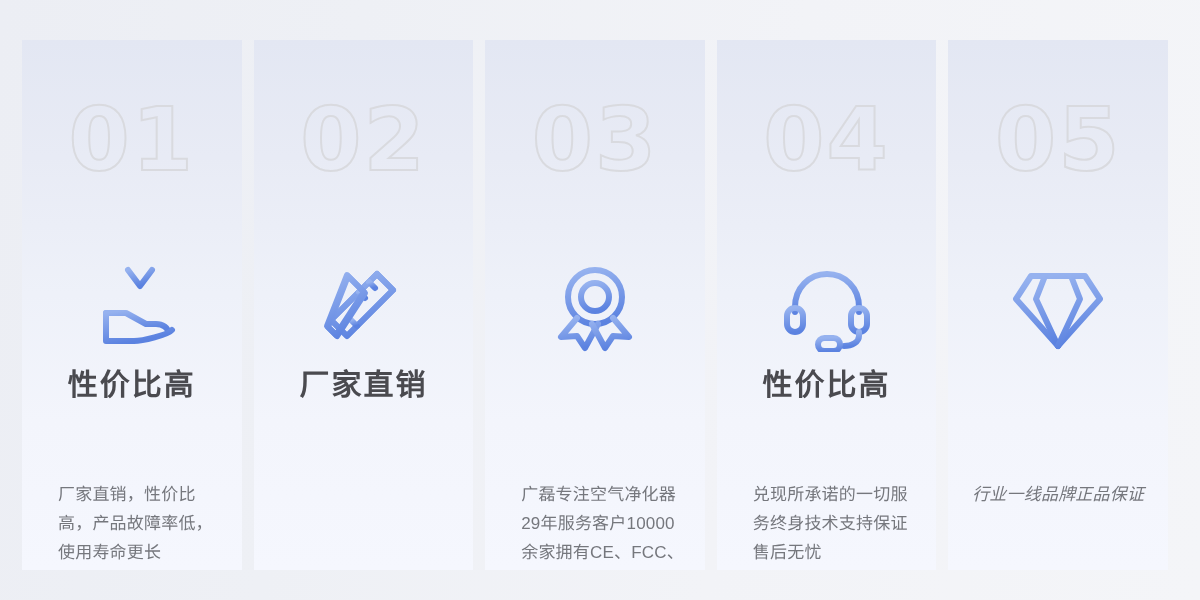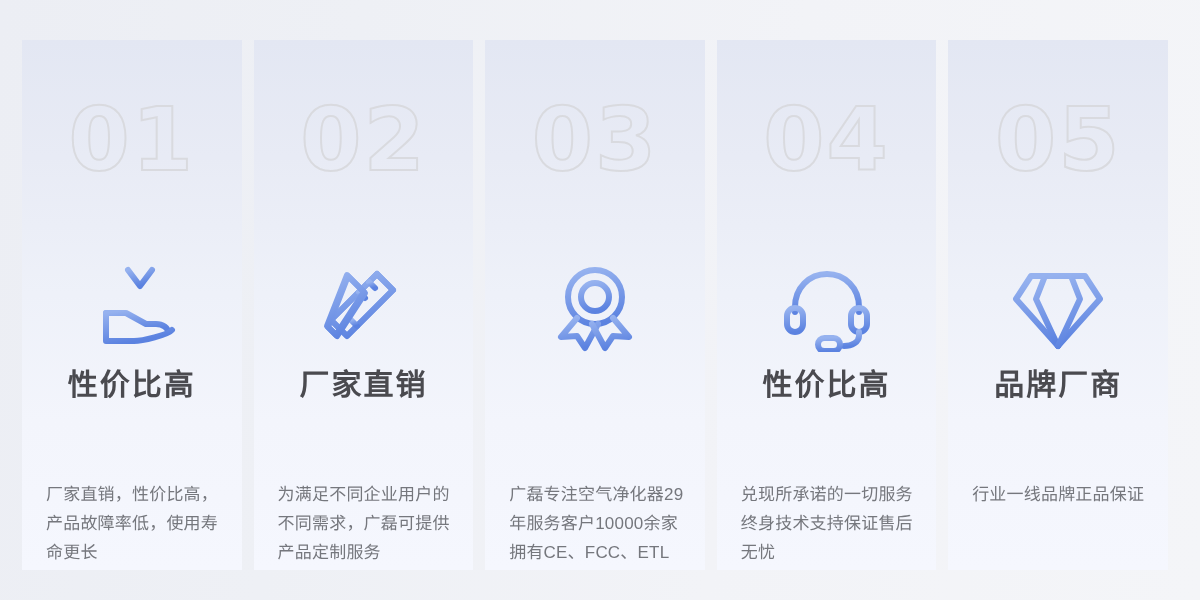--- a/index.html
+++ b/index.html
@@ -94,22 +94,22 @@
   .card-desc {
     position: absolute;
     top: 440px;
     left: 20px;
     right: 20px;
     font-size: 17px;
     line-height: 29px;
     color: #75777d;
     letter-spacing: 0.2px;
   }
-  .card-desc.center { text-align: center; }
-  .card-desc.left { text-align: left; padding-left: 4px; }
+  .card-desc.center { text-align: center; font-style: italic; }
+  .card-desc.left { text-align: left; padding-left: 4px; margin-left: 12px; }
 
   .grad-stop-a { stop-color: #96b2ef; }
   .grad-stop-b { stop-color: #5b82e0; }
 </style>
 </head>
 <body>
 
 <div id="stage">
 
   <div id="cards">
@@ -165,21 +165,20 @@
             <path d="M32 8 L16 24 L62 70 L78 54 Z" stroke-width="0"></path>
             <path d="M31 10 L48 27 L20 70 L11 61 Z" fill="none"></path>
             <path d="M31 10 L14 27 L57 70 L66 61 Z" stroke-width="0"></path>
           </g>
           <g stroke="url(#g2)" stroke-width="6" stroke-linecap="round" stroke-linejoin="round" fill="none">
             <path d="M30 9 L47 26 L19 69 L10 60 Z"></path>
           </g>
         </svg>
       </div>
       <div class="card-title">厂家直销</div>
-      <div class="card-desc left">为满足不同企业用户的不同需求，广磊可提供产品定制服务</div>
     </div>
 
     <div class="card">
       <div class="card-num">03</div>
       <div class="card-icon">
         <svg width="92" height="88" viewBox="0 0 92 88" fill="none">
           <defs>
             <linearGradient id="g3" x1="0.3" y1="0" x2="0.55" y2="1">
               <stop offset="0" class="grad-stop-a"></stop>
               <stop offset="1" class="grad-stop-b"></stop>
@@ -230,18 +229,17 @@
             </linearGradient>
           </defs>
           <g stroke="url(#g5)" stroke-width="6" stroke-linecap="round" stroke-linejoin="round" fill="none">
             <path d="M20 10 H74 L89 33 L47 80 L5 33 Z"></path>
             <path d="M5 33 H89"></path>
             <path d="M34 10 L25 33 L47 80"></path>
             <path d="M60 10 L69 33 L47 80"></path>
           </g>
         </svg>
       </div>
-      <div class="card-title">品牌厂商</div>
       <div class="card-desc center">行业一线品牌正品保证</div>
     </div>
 
   </div>
 </div>
 
 </body></html>

